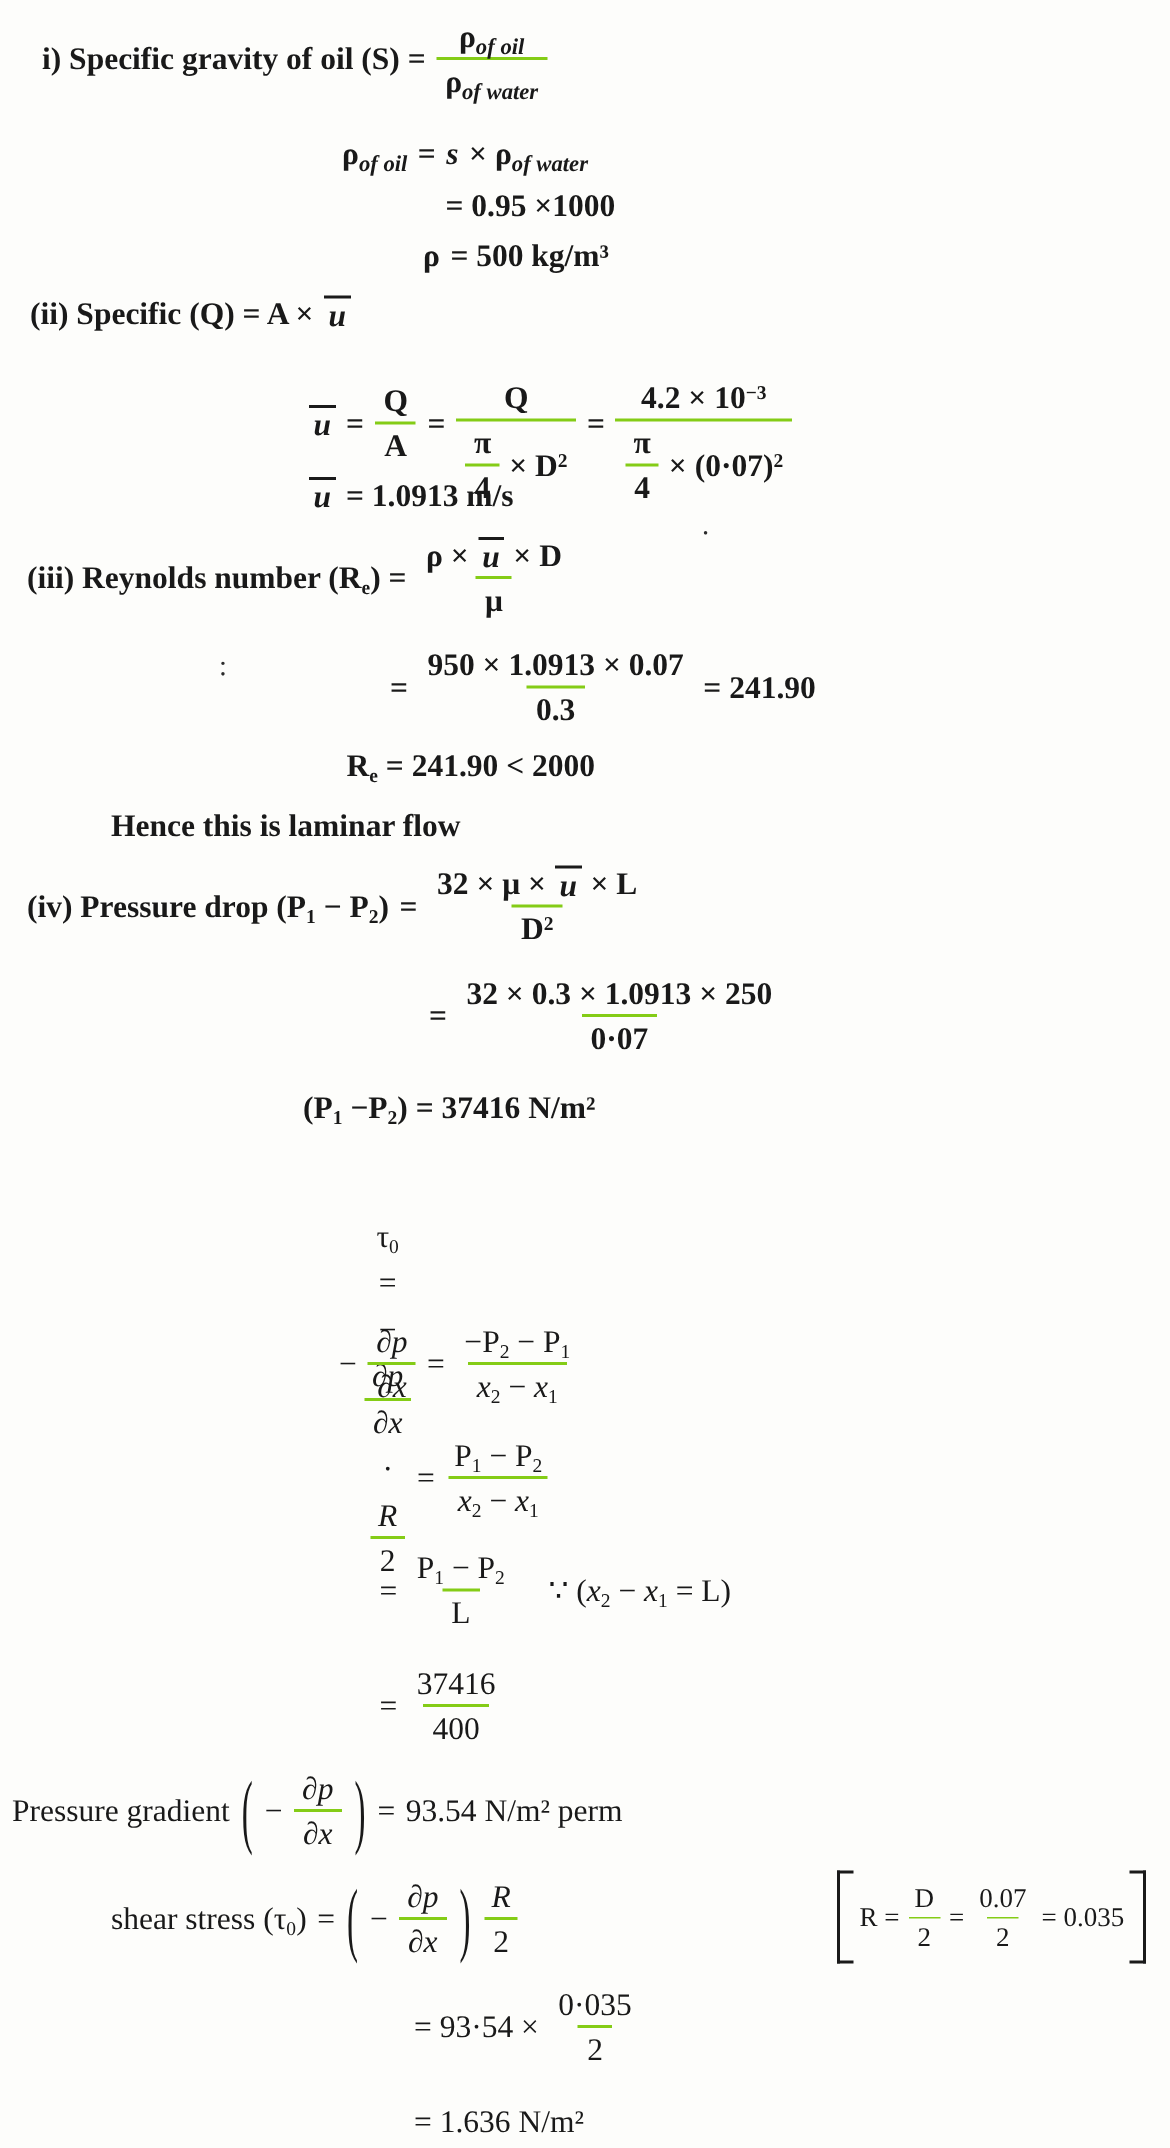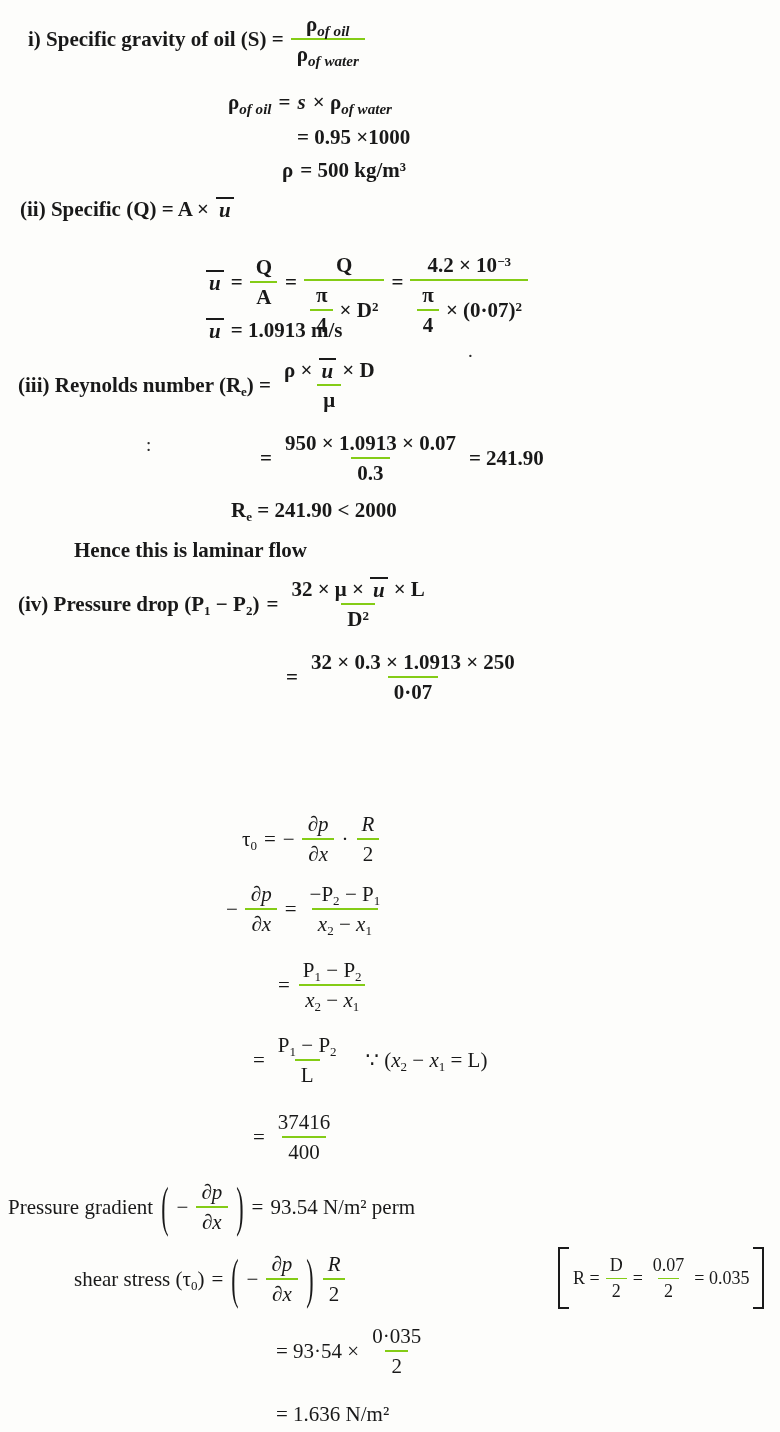--- a/index.html
+++ b/index.html
@@ -148,23 +148,26 @@
   </div>
 
   <div class="line bold" style="left:286px; top:650px;">
     <span>=</span>
     <span class="frac">
       <span class="num">32 × 0.3 × 1.0913 × 250</span>
       <span class="den">0·07</span>
     </span>
   </div>
 
-
-
-  <div class="line" style="left:242px; top:812px;">
+  <div class="line bold" style="left:202px; top:726px;">
+    <span><span>(P</span><sub>1</sub><span> −P</span><sub>2</sub><span>) = 37416 N/m²</span></span>
+  </div>
+
+
+  <div class="line" style="left:242px; top:812px;flex-direction:column;">
     <span><span>τ</span><sub>0</sub></span>
     <span>=</span>
     <span>−</span>
     <span class="frac">
       <span class="num it">∂p</span>
       <span class="den it">∂x</span>
     </span>
     <span>·</span>
     <span class="frac">
       <span class="num it">R</span>

